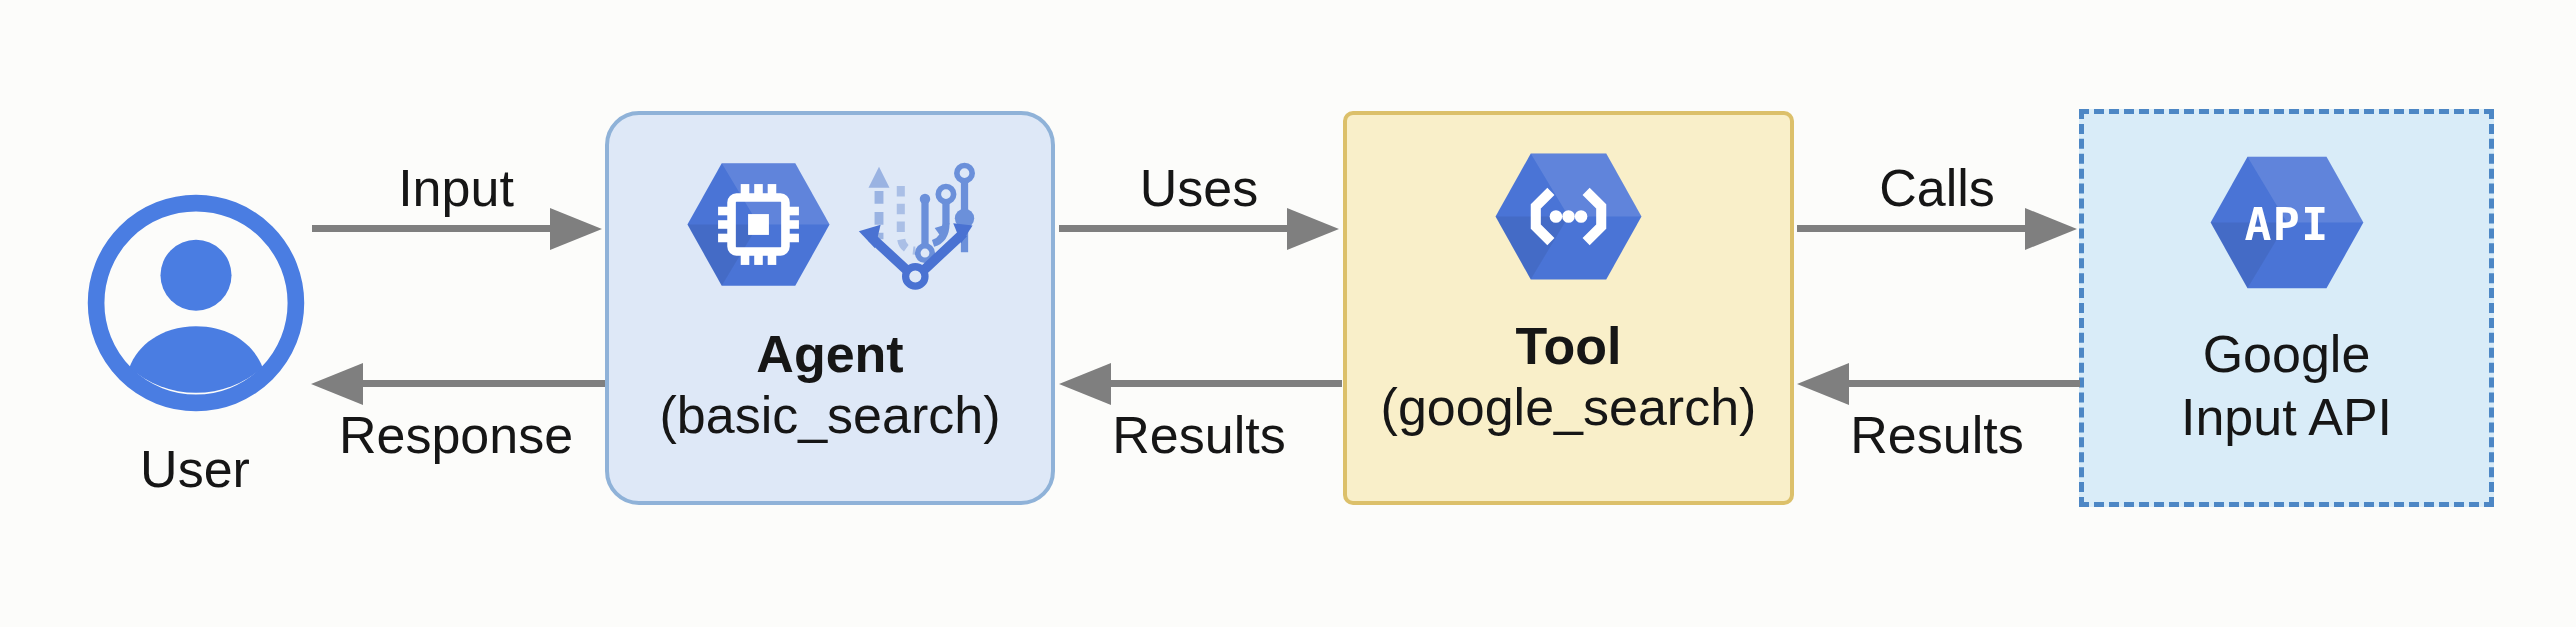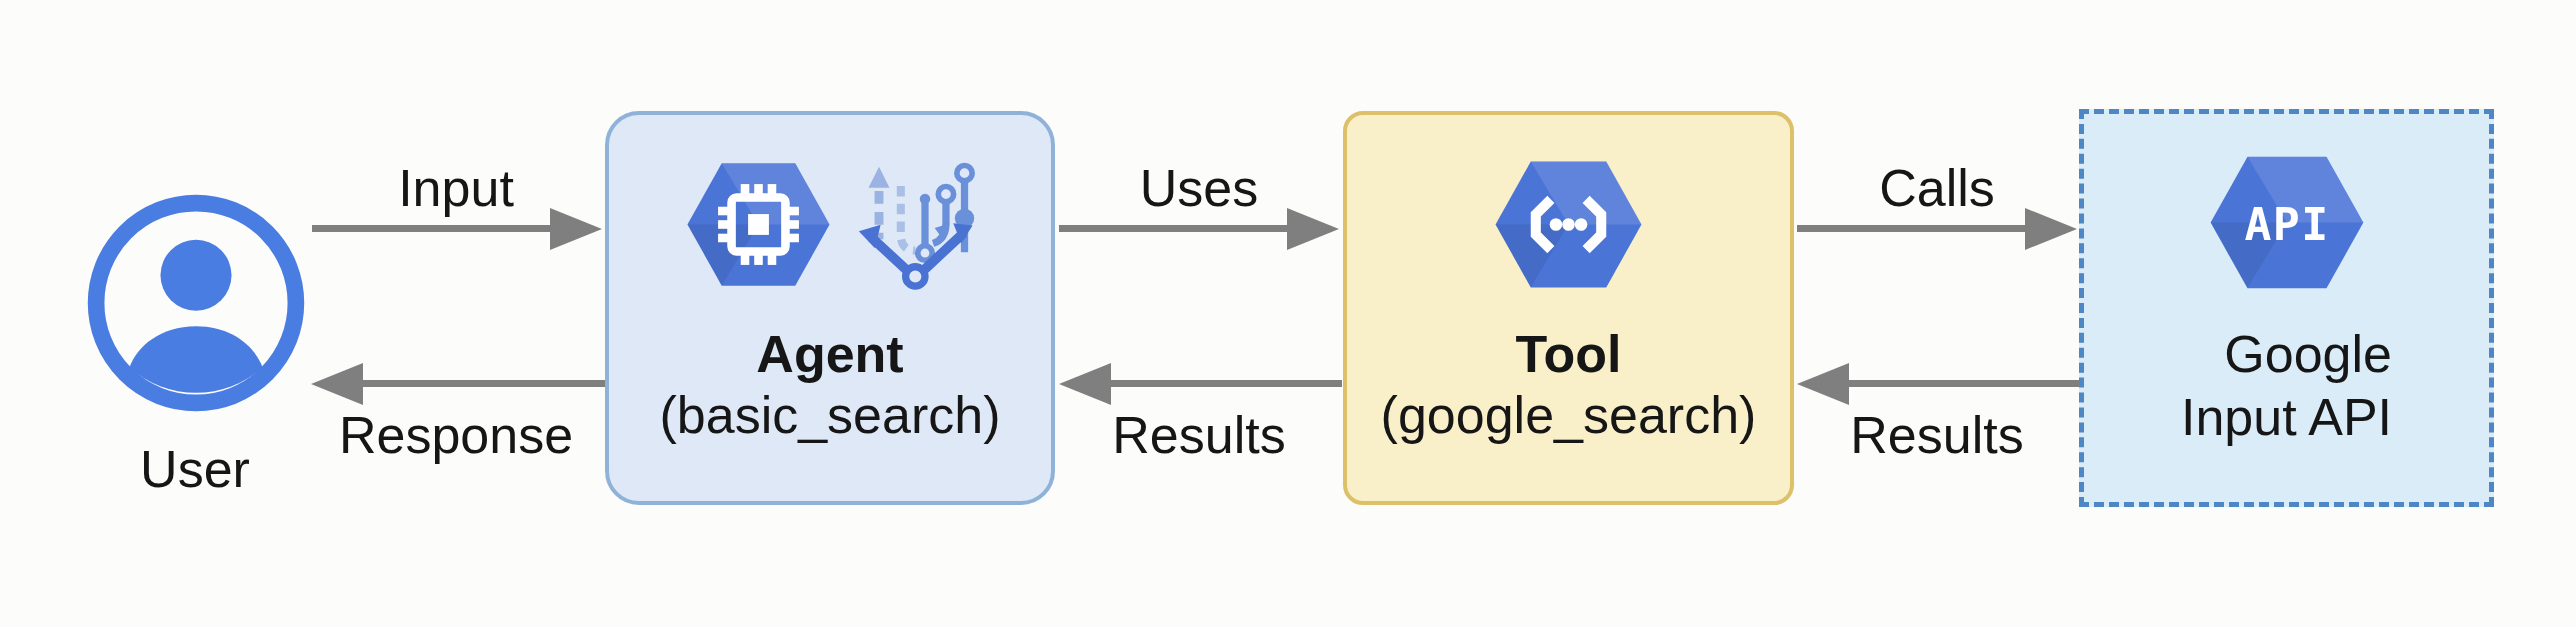--- a/index.html
+++ b/index.html
@@ -26,22 +26,22 @@
     left:605px;top:111px;width:450px;height:394px;
     background:var(--agent-fill,#dee8f7);
     border:4.8px solid var(--agent-border,#8fb2d8);
     border-radius:34px;
     padding-top:40px;
   }
   .tool-box{
     left:1343px;top:111px;width:451px;height:394px;
     background:var(--tool-fill,#f9efc9);
     border:4.8px solid var(--tool-border,#dcc06a);
-    border-radius:20px;
-    padding-top:40px;
+    border-radius:10px;
+    padding-top:32px;
   }
   .api-box{
     left:2079px;top:109px;width:415px;height:398px;
     background:var(--api-fill,#d9ecf8);
     border:5.6px dashed var(--api-border,#4d87c5);
     border-radius:0;
     padding-top:39px;
   }
   .icon-row{display:flex;flex-direction:row;align-items:center;gap:22.5px;height:138px;}
   .node-title{
@@ -49,21 +49,21 @@
     font-size:52px;line-height:61px;
     color:var(--text,#161616);
     white-space:nowrap;
     font-weight:bold;
   }
   .node-subtitle{
     font-size:52px;line-height:61px;
     color:var(--text,#161616);
     white-space:nowrap;
   }
-  .api-title{margin-top:32px;font-size:52px;line-height:63px;color:var(--text,#161616);text-align:right;}
+  .api-title{margin-top:32px;font-size:52px;line-height:63px;color:var(--text,#161616);}
   
   .user-icon-wrap{position:absolute;left:85px;top:192px;width:222px;height:222px;}
   .user-label{
     position:absolute;left:195px;top:469px;
     transform:translate(-50%,-50%);
     font-size:52px;white-space:nowrap;
   }
   
   .edge-label{
     position:absolute;transform:translate(-50%,-50%);

